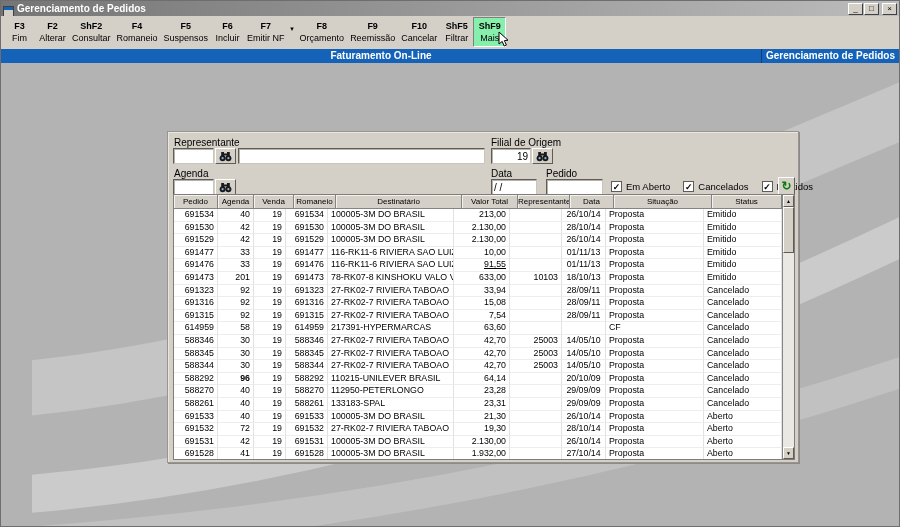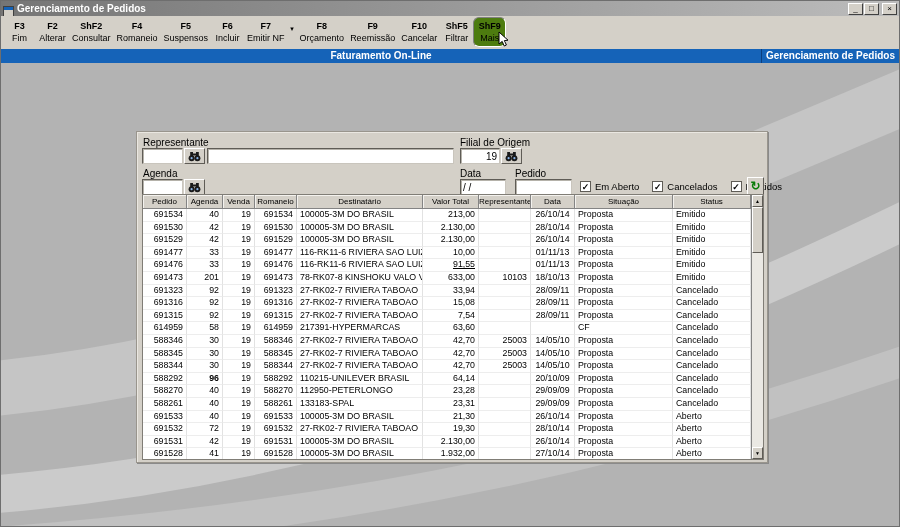--- a/index.html
+++ b/index.html
@@ -14,34 +14,34 @@
   .title-icon { width:11px; height:11px; display:inline-block; flex:none; }
   .title-text { flex:1; color:#ffffff; font-size:10px; font-weight:bold; line-height:15px; white-space:nowrap; }
   .win-controls { display:flex; gap:1px; align-items:center; }
   .win-btn { width:15px; height:12px; background:#d4d0c8; border:1px solid; border-color:#ffffff #404040 #404040 #ffffff; font-size:8px; line-height:9px; text-align:center; padding:0; }
   .win-btn.close { margin-left:2px; }
 
   
   .toolbar { height:33px; flex:none; background:#d4d0c8; display:flex; align-items:flex-start; padding:1px 2px; position:relative; }
   .tb-row { display:flex; align-items:flex-start; }
   .tb-btn { position:relative; display:flex; flex-direction:column; align-items:center; justify-content:center; min-width:33px; height:30px; padding:1px 2px; border:1px solid transparent; background:transparent; }
-  .tb-btn.pressed { border-color:#808080 #ffffff #ffffff #808080; background:#4d7c0f;border-radius:6px; }
+  .tb-btn.pressed { border-color:#808080 #ffffff #ffffff #808080; background:#86efac; }
   .tb-key { font-size:9px; font-weight:bold; line-height:12px; white-space:nowrap; }
   .tb-label { font-size:9px; line-height:12px; white-space:nowrap; }
   .tb-drop { width:9px; height:30px; font-size:7px; line-height:24px; text-align:center; flex:none; }
   .mouse-cursor { position:absolute; right:-5px; top:13px; pointer-events:none; z-index:5; }
 
   
   .bluebar { height:14px; flex:none; background:#1563b8; display:flex; color:#ffffff; font-size:10px; font-weight:bold; line-height:13px; }
   .bb-left { width:150px; padding-left:18px; border-right:1px solid #0c3f7e; white-space:nowrap; }
   .bb-center { flex:1; text-align:center; white-space:nowrap; }
   .bb-right { width:138px; text-align:center; border-left:1px solid #0c3f7e; white-space:nowrap; }
 
   
-  .main { flex:1; position:relative; overflow:hidden; }
+  .main { flex:1; position:relative; overflow:hidden;margin-left:31px; }
   .swoosh { position:absolute; left:0; top:0; pointer-events:none; }
 
   
   .panel { position:absolute; left:135px; top:68px; width:632px; height:332px; background:#d4d0c8; border:1px solid #99958d; box-shadow:inset 1px 1px 0 #eae7e1, 1px 1px 0 #8a8a8a; }
   .flabel { position:absolute; font-size:10px; color:#000; white-space:nowrap; }
   .tinput { position:absolute; height:16px; background:#ffffff; border:1px solid; border-color:#5f5c56 #c9c5bd #c9c5bd #5f5c56; box-shadow:inset 1px 1px 0 #b5b2aa; font-family:"Liberation Sans",sans-serif; font-size:10px; padding:0 2px; }
   .tinput.num { text-align:right; }
   .search-btn { position:absolute; width:21px; height:16px; background:#d4d0c8; border:1px solid; border-color:#ffffff #5f5c56 #5f5c56 #ffffff; display:flex; align-items:center; justify-content:center; padding:0; }
   .cb-wrap { position:absolute; left:443px; top:49px; display:flex; gap:13px; align-items:center; }
   .cb { display:flex; align-items:center; gap:4px; }
@@ -218,21 +218,21 @@
           </span>
         </div>
 
       <button class="refresh-btn">↻</button>
 
       <div class="grid">
         <div class="grid-main">
           <div class="grid-header">
               <div class="gh-cell" style="width: 44px;">Pedido</div>
               <div class="gh-cell" style="width: 36px;">Agenda</div>
-              <div class="gh-cell" style="width: 32px;">Venda</div>
+              <div class="gh-cell" style="width: 40px;">Venda</div>
               <div class="gh-cell" style="width: 42px;">Romaneio</div>
               <div class="gh-cell" style="width: 126px;">Destinatário</div>
               <div class="gh-cell" style="width: 56px;">Valor Total</div>
               <div class="gh-cell" style="width: 52px;">Representante</div>
               <div class="gh-cell" style="width: 44px;">Data</div>
               <div class="gh-cell" style="width: 98px;">Situação</div>
               <div class="gh-cell" style="flex: 1 1 0%;">Status</div>
             </div>
           <div class="grid-body">
               <div class="g-row">

